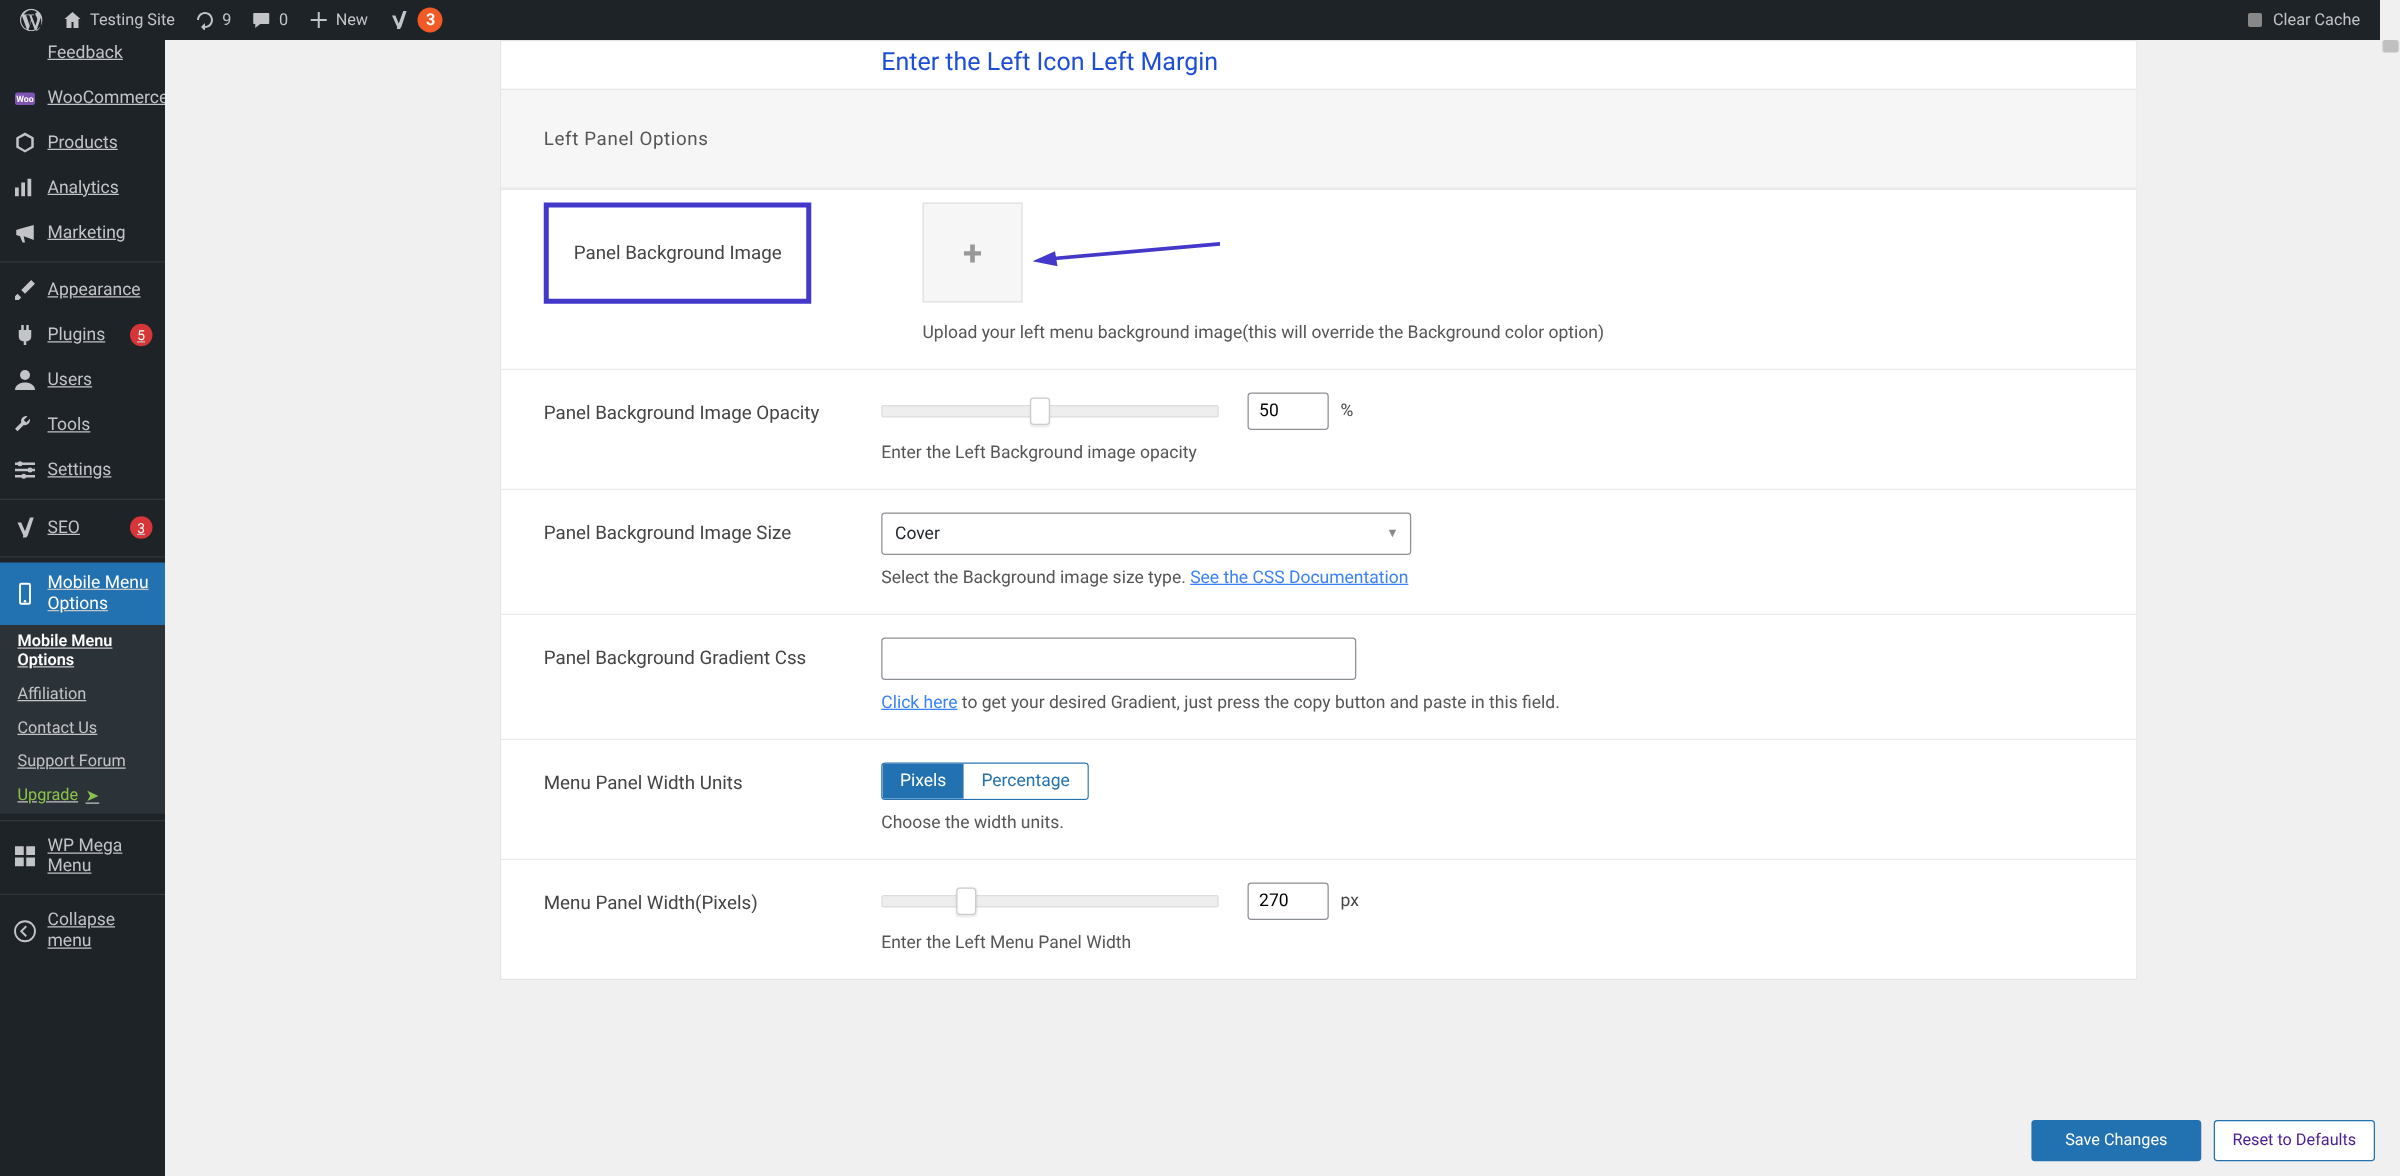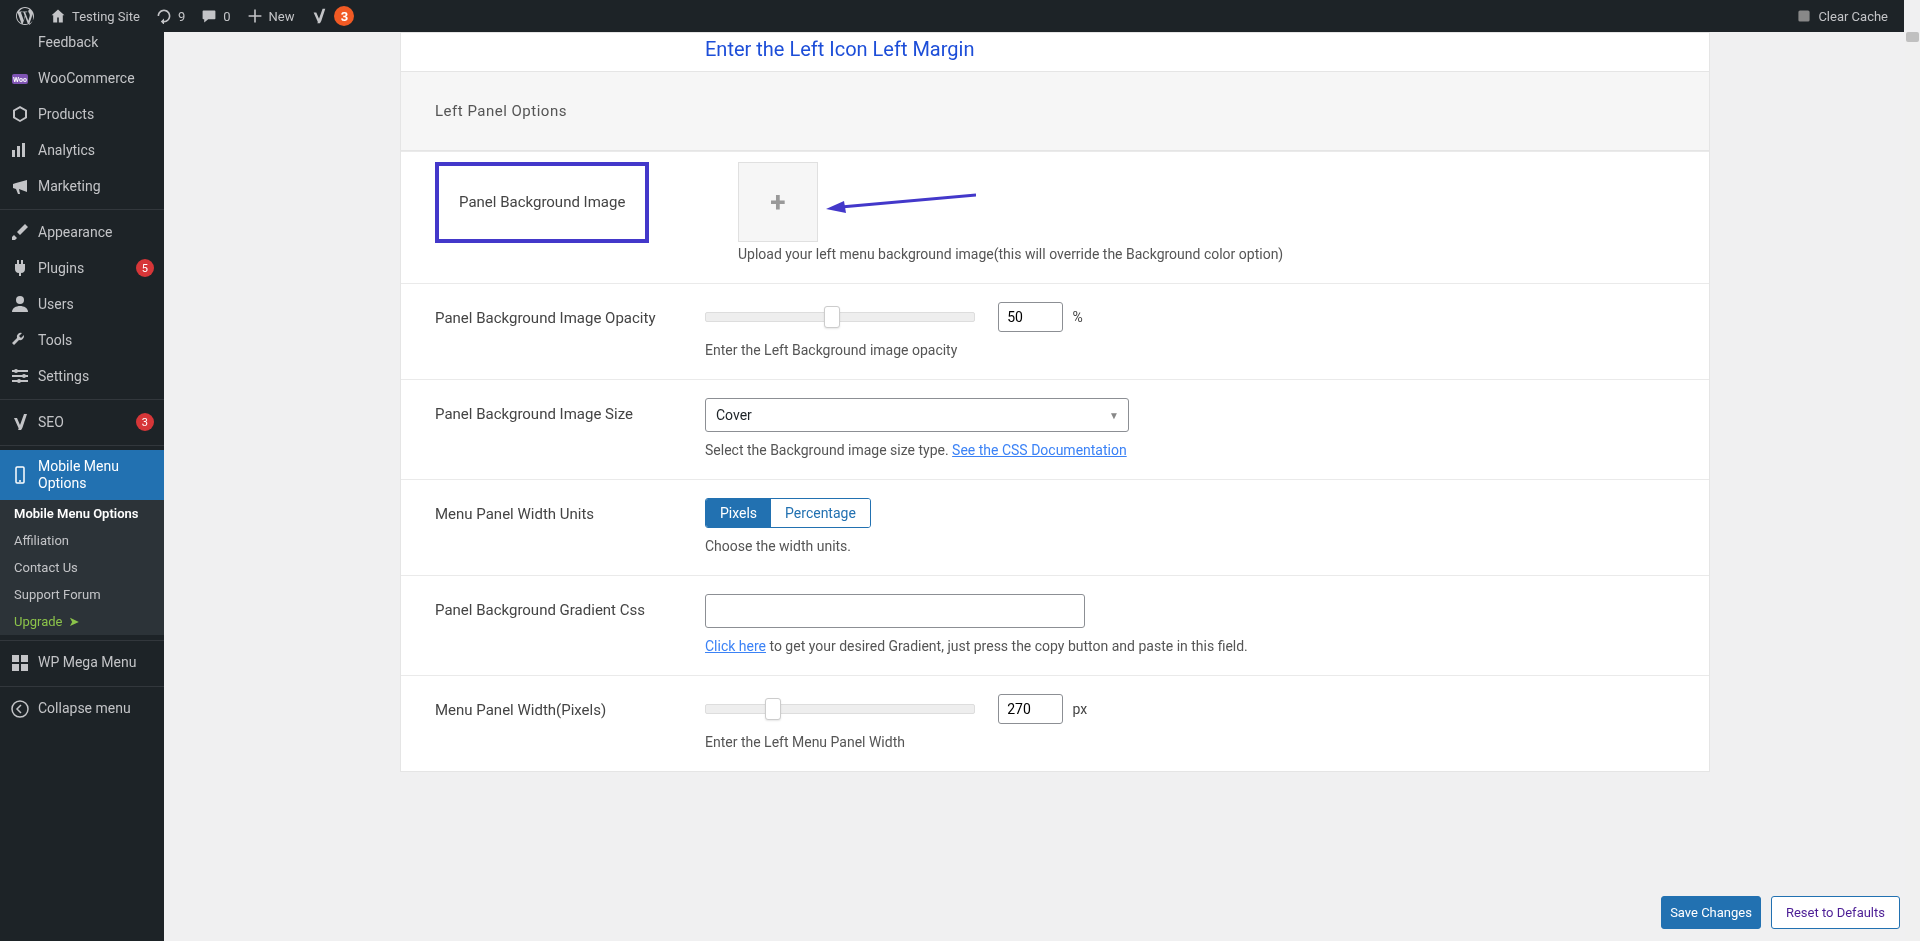--- a/index.html
+++ b/index.html
@@ -4,21 +4,21 @@
 <style>
 * { margin: 0; padding: 0; box-sizing: border-box; font-family: -apple-system, BlinkMacSystemFont, "Segoe UI", Roboto, sans-serif; }
 body { background: #f0f0f1; font-size: 13px; color: #1d2327; overflow-x: hidden; }
 
 .adminbar { position: fixed; top: 0; left: 0; right: 16px; height: 32px; background: #1d2327; color: #c3c4c7; display: flex; align-items: center; padding: 0 8px; z-index: 100; font-size: 13px; }
 .adminbar-left { display: flex; align-items: center; gap: 0; }
 .adminbar-item { display: flex; align-items: center; padding: 0 8px; height: 32px; cursor: pointer; gap: 6px; color: #c3c4c7; }
 .adminbar-right { margin-left: auto; display: flex; align-items: flex-end; gap: 0; }
 .yoast-badge { background: #f15a24; border-radius: 50%; width: 20px; height: 20px; display: flex; align-items: center; justify-content: center; font-weight: bold; color: #fff; }
 
-.sidebar { position: fixed; top: 32px; left: 0; bottom: 0; width: 164px; background: #1d2327; color: #c3c4c7; overflow-y: auto; }
+.sidebar { position: fixed; top: 32px; left: 0; bottom: 0; width: 132px; background: #1d2327; color: #c3c4c7; overflow-y: auto; text-decoration: underline; }
 .menu-item { display: flex; align-items: center; padding: 8px 10px; gap: 8px; cursor: pointer; font-size: 14px; color: #c3c4c7; position: relative; }
 .menu-item.current { background: #2271b1; color: #fff; }
 .menu-item.current::after { content: ''; position: absolute; right: -8px; top: 50%; transform: translateY(-50%); border: 8px solid transparent; border-right-color: #f0f0f1; }
 .menu-icon { width: 20px; height: 20px; display: flex; align-items: center; justify-content: center; flex-shrink: 0; }
 .menu-text { flex: 1; line-height: 1.2; }
 .submenu { background: #2c3338; }
 .submenu-item { padding: 6px 10px 6px 14px; cursor: pointer; font-size: 13px; color: #c3c4c7; }
 .submenu-item.current { color: #fff; font-weight: 600; }
 .submenu-item.upgrade { color: #8bc34a; display: flex; align-items: center; gap: 6px; }
 .count-badge { background: #d63638; color: #fff; border-radius: 9px; padding: 0 6px; font-size: 11px; min-width: 18px; height: 18px; display: inline-flex; align-items: center; justify-content: center; margin-left: 4px; }
@@ -51,21 +51,21 @@
 .select { width: 100%; height: 34px; border: 1px solid #8c8f94; border-radius: 3px; padding: 0 30px 0 10px; background: #fff; cursor: pointer; font-size: 14px; display: flex; align-items: center; }
 .select-caret { position: absolute; right: 10px; top: 50%; transform: translateY(-50%); color: #888; font-size: 10px; }
 
 .text-input { width: 380px; height: 34px; border: 1px solid #8c8f94; border-radius: 3px; padding: 0 10px; font-size: 14px; }
 
 .btn-group { display: inline-flex; border-radius: 3px; overflow: hidden; border: 1px solid #2271b1; }
 .btn-toggle { padding: 6px 14px; font-size: 14px; cursor: pointer; background: #fff; color: #2271b1; border: none; }
 .btn-toggle.active { background: #2271b1; color: #fff; }
 
 .footer-actions { position: fixed; bottom: 12px; right: 20px; display: flex; gap: 10px; z-index: 50; }
-.btn-primary { background: #2271b1; color: #fff; border: 1px solid #2271b1; border-radius: 3px; padding: 8px 8px; font-size: 13px; cursor: pointer; }
+.btn-primary { background: #2271b1; color: #fff; border: 1px solid #2271b1; border-radius: 3px; padding: 8px 26px; font-size: 13px; cursor: pointer; }
 .btn-secondary { background: #fff; color: #4c1d95; border: 1px solid #2271b1; border-radius: 3px; padding: 8px 14px; font-size: 13px; cursor: pointer; }
 
 .fake-scroll { position: fixed; right: 0; top: 32px; bottom: 0; width: 15px; background: #f0f0f0; }
 .fake-thumb { position: absolute; left: 1px; right: 1px; background: #c0c0c0; border-radius: 2px; }
 
 svg { display: block; }
 </style>
 </head>
 <body>
 
@@ -280,21 +280,21 @@
           <div class="upload-placeholder">
             <span class="plus-icon">+</span>
           </div>
           <div class="arrow-annotation">
             <svg width="150" height="30" viewBox="0 0 150 30">
                 <line x1="150" y1="8" x2="15" y2="20" stroke="#4338ca" stroke-width="3"></line>
                 <polygon points="0,22 18,14 20,26" fill="#4338ca"></polygon>
               </svg>
           </div>
         </div>
-        <div class="help" style="margin-top:2px;">Upload your left menu background image(this will override the Background color option)</div>
+        <div class="help" style="margin-top:14px;">Upload your left menu background image(this will override the Background color option)</div>
       </div>
     </div>
 
     <div class="field-row">
       <div class="field-label">Panel Background Image Opacity</div>
       <div class="field-control">
         <div>
           <div class="slider-track">
             <div class="slider-thumb" id="opacity-thumb" style="left: 44%;"></div>
           </div>
@@ -314,37 +314,37 @@
             </div>
           <span class="select-caret">▼</span>
         </div>
         <div class="help">
           <span>Select the Background image size type. </span><a href="#">See the CSS Documentation</a>
         </div>
       </div>
     </div>
 
     <div class="field-row">
+      <div class="field-label">Panel Background Gradient Css</div>
+      <div class="field-control">
+        <input class="text-input" value="" style="">
+        <div class="help">
+          <a href="#">Click here</a><span> to get your desired Gradient, just press the copy button and paste in this field.</span>
+        </div>
+      </div>
+    </div>
+
+    <div class="field-row">
       <div class="field-label">Menu Panel Width Units</div>
       <div class="field-control">
         <div class="btn-group">
           <button class="btn-toggle active">Pixels</button>
           <button class="btn-toggle">Percentage</button>
         </div>
         <div class="help">Choose the width units.</div>
-      </div>
-    </div>
-
-    <div class="field-row">
-      <div class="field-label">Panel Background Gradient Css</div>
-      <div class="field-control">
-        <input class="text-input" value="" style="">
-        <div class="help">
-          <a href="#">Click here</a><span> to get your desired Gradient, just press the copy button and paste in this field.</span>
-        </div>
       </div>
     </div>
 
     <div class="field-row">
       <div class="field-label">Menu Panel Width(Pixels)</div>
       <div class="field-control">
         <div>
           <div class="slider-track">
             <div class="slider-thumb" id="width-thumb" style="left: 22%;"></div>
           </div>

